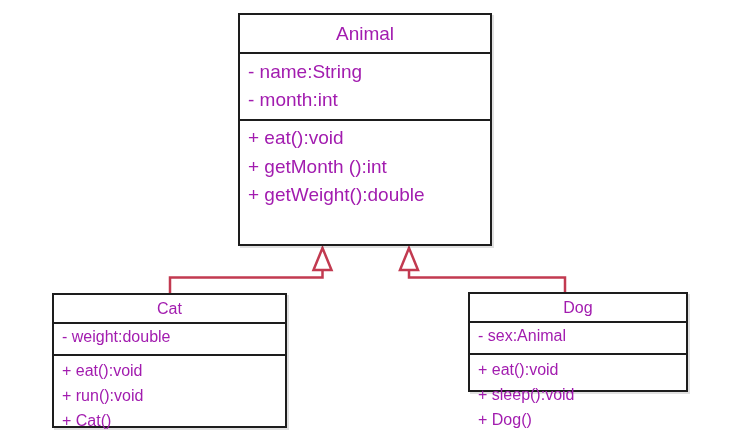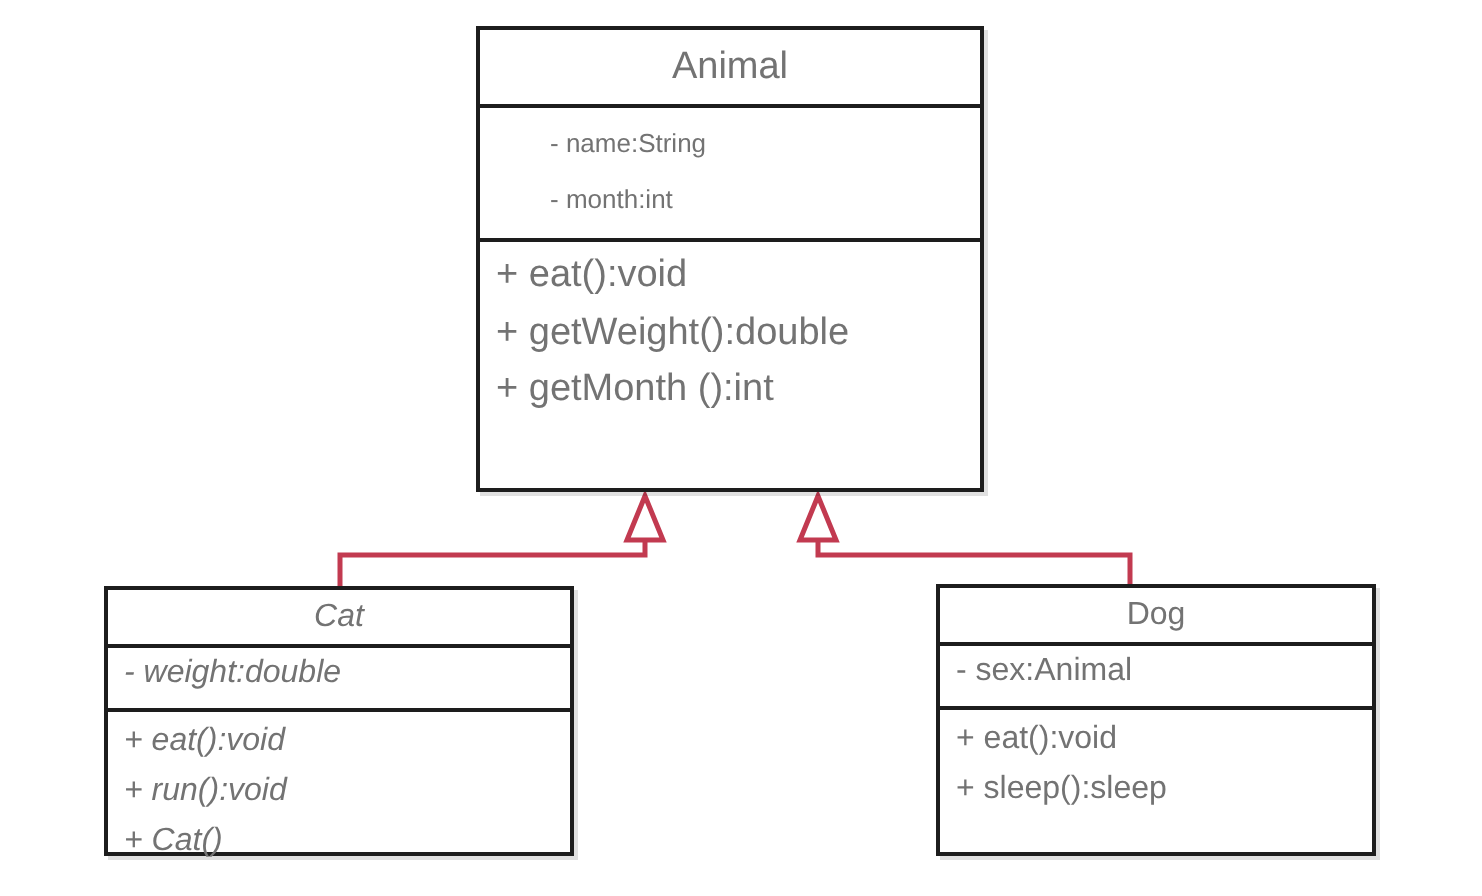--- a/index.html
+++ b/index.html
@@ -7,21 +7,21 @@
     padding: 0;
     background: #ffffff;
   }
   .canvas {
     position: relative;
     width: 741px;
     height: 448px;
     background: #ffffff;
     overflow: hidden;
     font-family: "Liberation Sans", sans-serif;
-    color: #737373;
+    color: #a21caf;
   }
   .arrows {
     position: absolute;
     left: 0;
     top: 0;
     width: 741px;
     height: 448px;
   }
   .class-box {
     position: absolute;
@@ -50,27 +50,27 @@
   }
   .row {
     padding-left: 8px;
     white-space: nowrap;
   }
 
   
   .box-animal { left: 238px; top: 13px; width: 254px; height: 233px; }
   .box-animal .class-title { height: 39px; font-size: 19px; }
   .box-animal .attrs { padding: 4px 0 5px 0; }
-  .box-animal .attrs .row { font-size: 13px; line-height: 28px; margin-left: 27px; }
+  .box-animal .attrs .row { font-size: 19px; line-height: 28px; }
   .box-animal .methods { padding-top: 3px; }
   .box-animal .methods .row { font-size: 19px; line-height: 28.5px; }
 
   
-  .box-cat { left: 52px; top: 293px; width: 235px; height: 135px; font-style: italic; }
-  .box-dog { left: 468px; top: 292px; width: 220px; height: 136px; }
+  .box-cat { left: 52px; top: 293px; width: 235px; height: 135px; }
+  .box-dog { left: 468px; top: 292px; width: 220px; height: 100px; }
   .box-small .class-title { height: 29px; font-size: 16px; }
   .box-small .attrs { padding: 1px 0 5px 0; }
   .box-small .attrs .row { font-size: 16px; line-height: 24px; }
   .box-small .methods { padding-top: 2px; }
   .box-small .methods .row { font-size: 16px; line-height: 25px; }
 </style>
 </head>
 <body>
 
 <div class="canvas">
@@ -85,22 +85,22 @@
   </svg>
 
   <div class="class-box box-animal">
     <div class="class-title">Animal</div>
     <div class="attrs">
       <div class="row">- name:String</div>
       <div class="row">- month:int</div>
     </div>
     <div class="methods">
       <div class="row">+ eat():void</div>
+      <div class="row">+ getMonth ():int</div>
       <div class="row">+ getWeight():double</div>
-      <div class="row">+ getMonth ():int</div>
     </div>
   </div>
 
   <div class="class-box box-small box-cat">
     <div class="class-title">Cat</div>
     <div class="attrs">
       <div class="row">- weight:double</div>
     </div>
     <div class="methods">
       <div class="row">+ eat():void</div>
@@ -109,17 +109,18 @@
     </div>
   </div>
 
   <div class="class-box box-small box-dog">
     <div class="class-title">Dog</div>
     <div class="attrs">
       <div class="row">- sex:Animal</div>
     </div>
     <div class="methods">
       <div class="row">+ eat():void</div>
-      <div class="row">+ sleep():sleep</div>
+      <div class="row">+ sleep():void</div>
+      <div class="row">+ Dog()</div>
     </div>
   </div>
 
 </div>
 
 </body></html>

